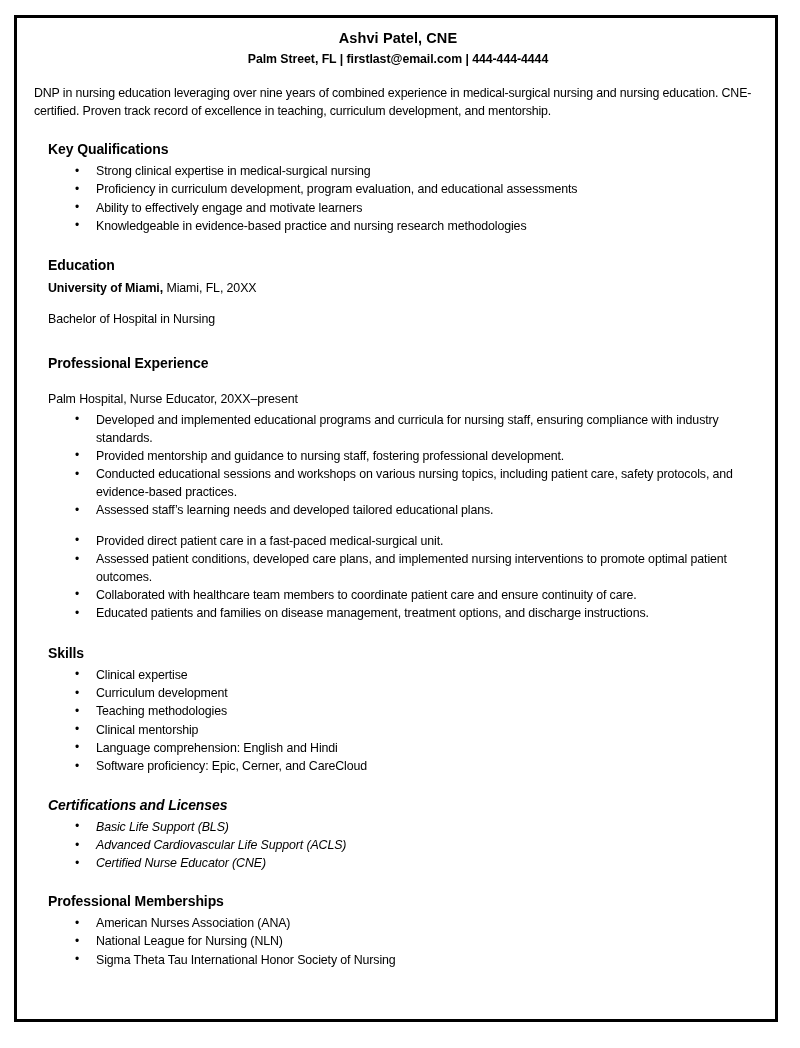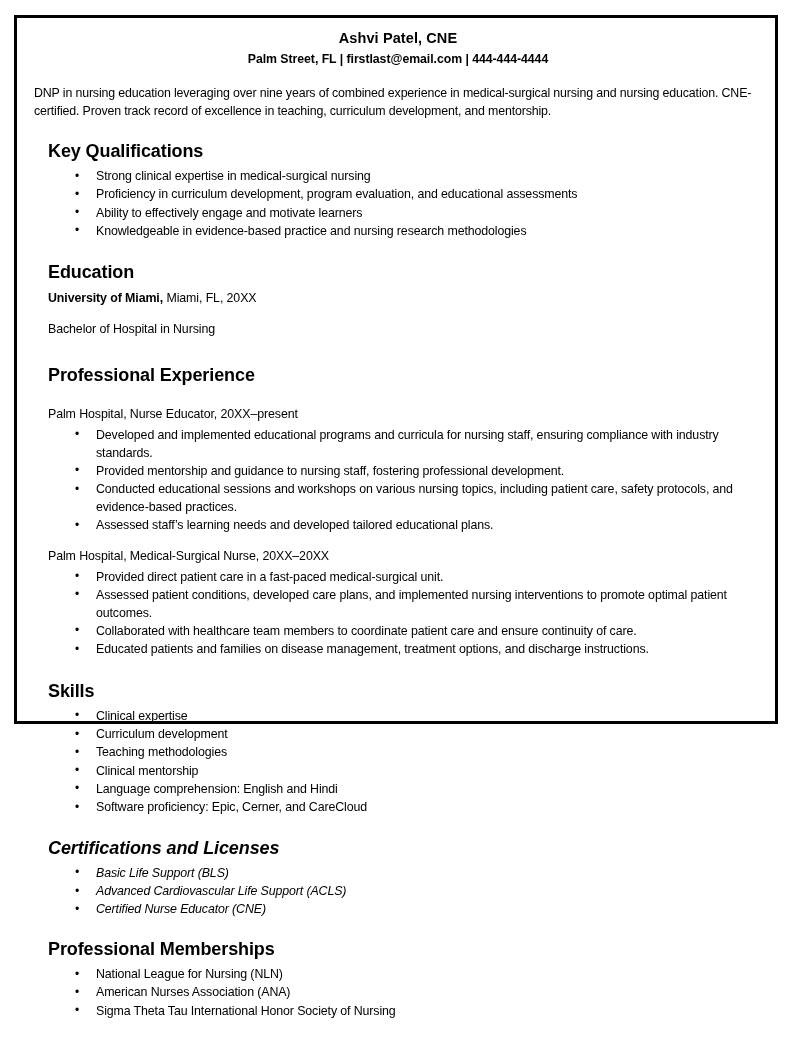--- a/index.html
+++ b/index.html
@@ -15,21 +15,21 @@
     color: #000000;
     overflow: hidden;
   }
 
   
   #page-frame {
     position: absolute;
     left: 14px;
     top: 15px;
     width: 764px;
-    height: 709px;
+    height: 1007px;
     border: 3px solid #000000;
     box-sizing: border-box;
     background: #ffffff;
   }
 
   #content {
     position: absolute;
     left: 17px;
     top: 12px;
     width: 728px;
@@ -53,21 +53,21 @@
 
   
   .summary {
     font-size: 12.4px;
     line-height: 1.42;
     margin: 0 0 21px 0;
     letter-spacing: -0.15px;
   }
   .section-title {
     font-weight: bold;
-    font-size: 18px;
+    font-size: 14px;
     margin: 0 0 6px 0;
     padding-left: 14px;
     letter-spacing: -0.1px;
   }
   .section {
     margin-bottom: 18px;
   }
 
   ul.bullets {
     list-style: none;
@@ -166,21 +166,20 @@
         <div class="exp-heading">Palm Hospital, Nurse Educator, 20XX–present</div>
         <ul class="bullets">
           <li>Developed and implemented educational programs and curricula for nursing staff, ensuring compliance with industry standards.</li>
           <li>Provided mentorship and guidance to nursing staff, fostering professional development.</li>
           <li>Conducted educational sessions and workshops on various nursing topics, including patient care, safety protocols, and evidence-based practices.</li>
           <li>Assessed staff’s learning needs and developed tailored educational plans.</li>
         </ul>
       </div>
 
       <div class="exp-entry">
-        <div class="exp-heading">Palm Hospital, Medical-Surgical Nurse, 20XX–20XX</div>
         <ul class="bullets">
           <li>Provided direct patient care in a fast-paced medical-surgical unit.</li>
           <li>Assessed patient conditions, developed care plans, and implemented nursing interventions to promote optimal patient outcomes.</li>
           <li>Collaborated with healthcare team members to coordinate patient care and ensure continuity of care.</li>
           <li>Educated patients and families on disease management, treatment options, and discharge instructions.</li>
         </ul>
       </div>
     </div>
 
     <div class="section" id="section-skills">
@@ -200,20 +199,20 @@
       <ul class="bullets">
         <li>Basic Life Support (BLS)</li>
         <li>Advanced Cardiovascular Life Support (ACLS)</li>
         <li>Certified Nurse Educator (CNE)</li>
       </ul>
     </div>
 
     <div class="section" id="section-memberships">
       <div class="section-title">Professional Memberships</div>
       <ul class="bullets">
+        <li>American Nurses Association (ANA)</li>
         <li>National League for Nursing (NLN)</li>
-        <li>American Nurses Association (ANA)</li>
         <li>Sigma Theta Tau International Honor Society of Nursing</li>
       </ul>
     </div>
 
   </div>
 </div>
 
 </body></html>

